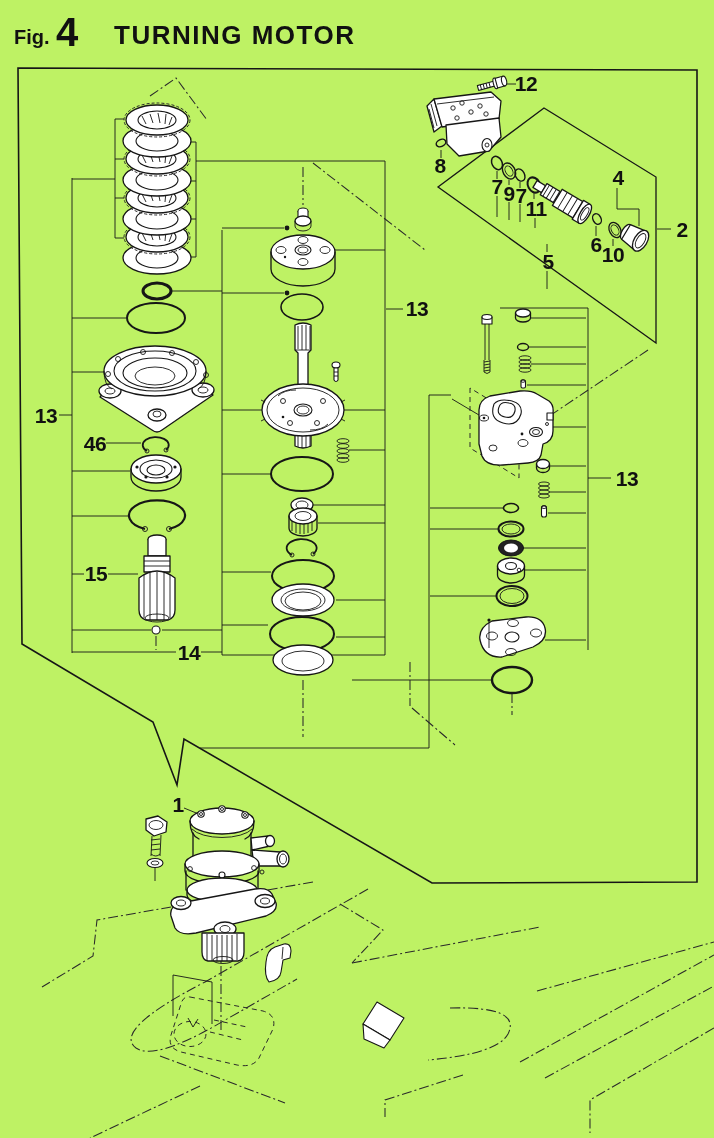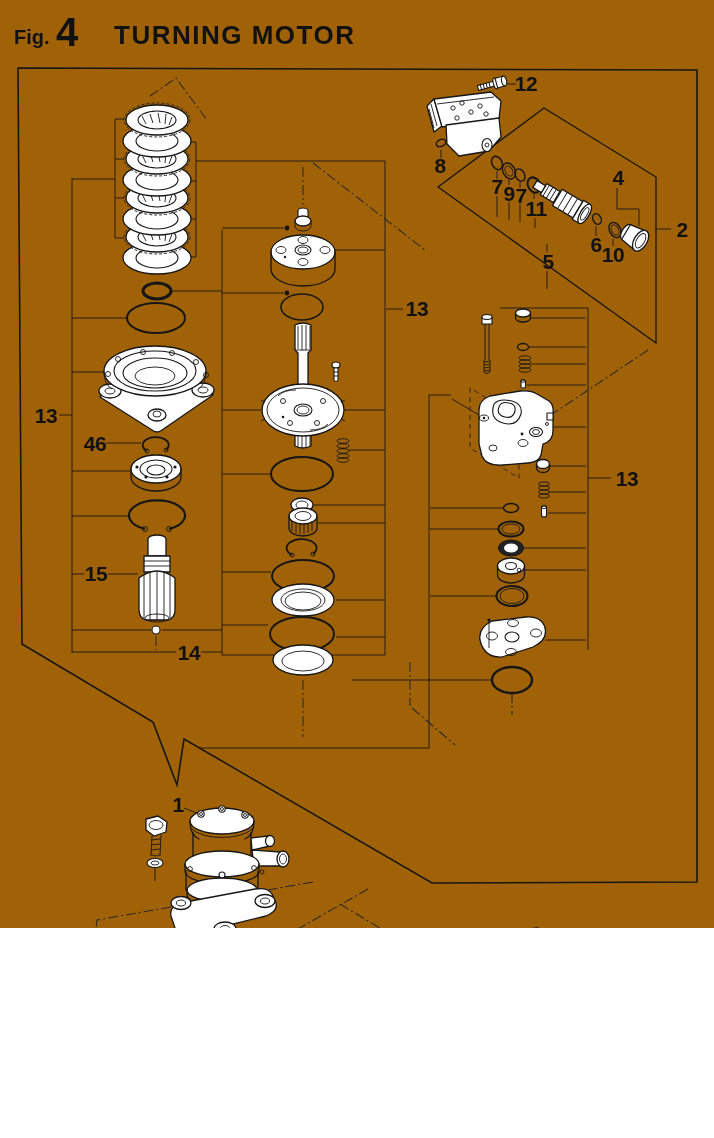--- a/index.html
+++ b/index.html
@@ -1,16 +1,16 @@
 <!DOCTYPE html>
 <html><head>
 <meta charset="utf-8">
 <style>
   html,body{margin:0;padding:0;background:#fff;}
-  #stage{width:714px;height:928px;position:relative;background:#a16207;margin:0;}
+  #stage{width:714px;height:1138px;position:relative;background:#bef264;margin:0;}
   svg{display:block;}
   .ink{stroke:#161616;fill:none;stroke-width:1.3;stroke-linecap:round;stroke-linejoin:round;}
   .thin{stroke:#161616;fill:none;stroke-width:0.9;}
   .fillw{fill:#ffffff;stroke:#161616;stroke-width:1.3;stroke-linejoin:round;}
   .fillw2{fill:#ffffff;stroke:#161616;stroke-width:1.1;stroke-linejoin:round;}
   .ring2{stroke:#161616;fill:none;stroke-width:2;}
   .ring3{stroke:#161616;fill:none;stroke-width:3;}
   .dashdot{stroke:#2a2a2a;fill:none;stroke-width:1.05;stroke-dasharray:10 3 2 3;}
   .dashed{stroke:#2a2a2a;fill:none;stroke-width:1;stroke-dasharray:5 4;}
   .border{stroke:#161616;fill:none;stroke-width:1.6;stroke-linejoin:miter;}

